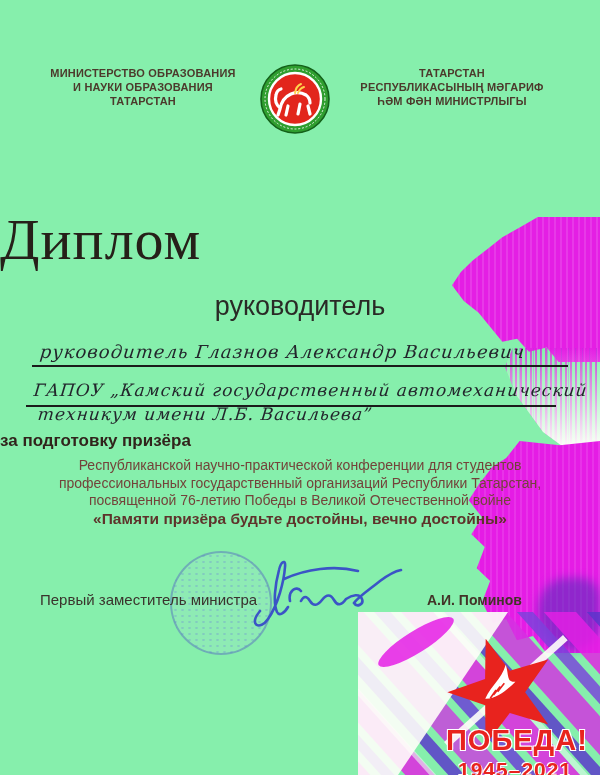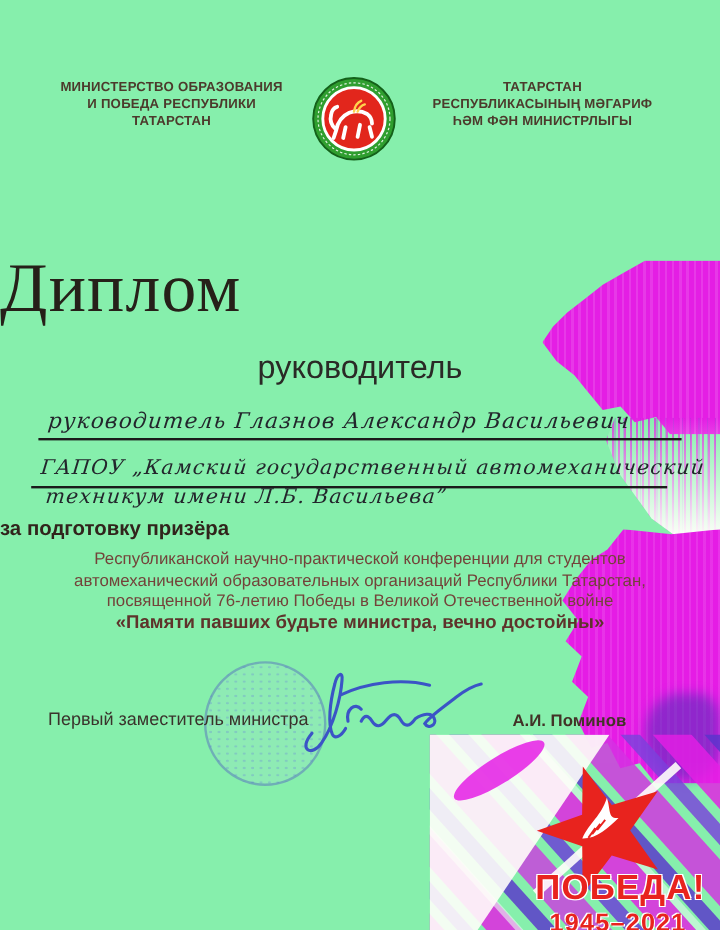--- a/index.html
+++ b/index.html
@@ -86,21 +86,21 @@
 
 <div id="page">
 
   <div class="blob" id="blobA"></div>
   <div class="blob" id="hatchA"></div>
   <div class="blob" id="blobB"></div>
   <div class="blob" id="indigoPatch"></div>
 
   <div class="ministry left">
     <div>МИНИСТЕРСТВО ОБРАЗОВАНИЯ</div>
-    <div>И ПОБЕДА РЕСПУБЛИКИ</div>
+    <div>И НАУКИ ОБРАЗОВАНИЯ</div>
     <div>ТАТАРСТАН</div>
   </div>
 
   <svg id="emblem" viewBox="-36 -37 72 74">
     <circle cx="0" cy="0" r="34" fill="#2f9e2f" stroke="#14611a" stroke-width="1.6"></circle>
     <circle cx="0" cy="0" r="30" fill="none" stroke="rgba(255,255,255,.85)" stroke-width="1" stroke-dasharray="2 1.8"></circle>
     <circle cx="0" cy="0" r="26" fill="#e2261c" stroke="#ffffff" stroke-width="2.4"></circle>
     <path d="M-15,10 Q-13,-1 -4,-5 Q4,-8 11,-4 Q15,-1 15,4 M-15,10 L-17,16 M-7,7 L-9,16 M5,5 L3,15 M13,7 L15,15 M-15,9 Q-21,4 -19,-4 Q-18,-9 -14,-10" fill="none" stroke="#ffffff" stroke-width="3.2" stroke-linecap="round"></path>
     <path d="M0,-6 Q1,-13 6,-15 M3,-6 Q5,-11 9,-12" fill="none" stroke="#ffd34d" stroke-width="2" stroke-linecap="round"></path>
   </svg>
@@ -116,24 +116,24 @@
 
   <div class="rule z5" id="rule1"></div>
   <div class="hand z5" id="hand1">руководитель Глазнов Александр Васильевич</div>
   <div class="rule z5" id="rule2"></div>
   <div class="hand z5" id="hand2">ГАПОУ „Камский государственный автомеханический</div>
   <div class="hand z5" id="hand3">техникум имени Л.Б. Васильева”</div>
 
   <div class="reason z5">за подготовку призёра</div>
   <div class="event z5">
     <div>Республиканской научно-практической конференции для студентов</div>
-    <div>автомеханический образовательных организаций Республики Татарстан,</div>
+    <div>профессиональных государственный организаций Республики Татарстан,</div>
     <div>посвященной 76-летию Победы в Великой Отечественной войне</div>
   </div>
-  <div class="quote z5">«Памяти павших будьте министра, вечно достойны»</div>
+  <div class="quote z5">«Памяти призёра будьте достойны, вечно достойны»</div>
 
   <div id="stamp"></div>
   <div class="sig-label z5">Первый заместитель министра</div>
   <svg id="autograph" class="z5" viewBox="0 0 168 78">
     <path d="M22,56 C10,70 22,76 30,64 C40,50 46,26 47,12 C48,4 43,6 41,15 C37,30 35,48 39,57 C41,61 46,59 50,52
              M46,24 C68,14 96,10 120,16
              M52,46 C50,36 58,30 63,36 M63,46 Q67,38 72,46 T84,45 T96,45 T108,44
              C114,40 122,38 124,44 C126,49 119,53 116,48 C120,42 132,34 142,26 C150,20 158,16 163,15" fill="none" stroke="#3b54c6" stroke-width="2.6" stroke-linecap="round"></path>
   </svg>
   <div class="sig-name">А.И. Поминов</div>

